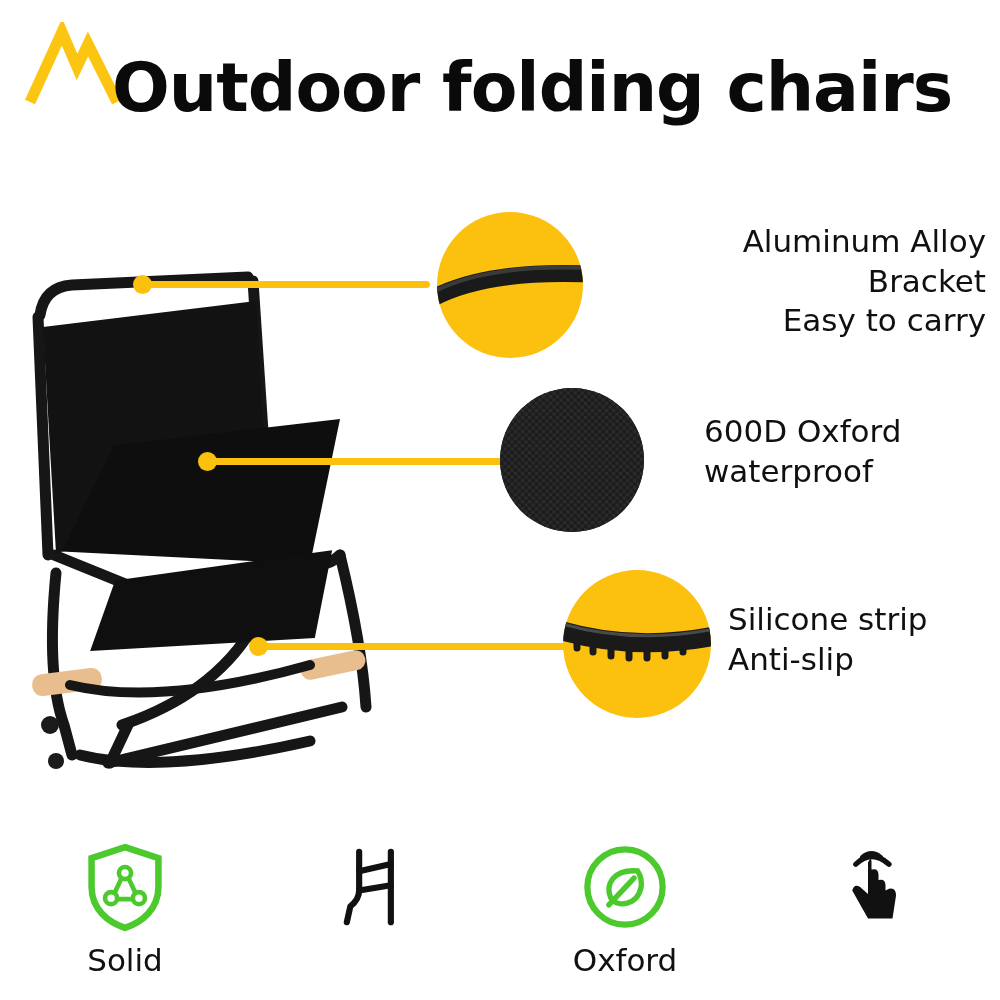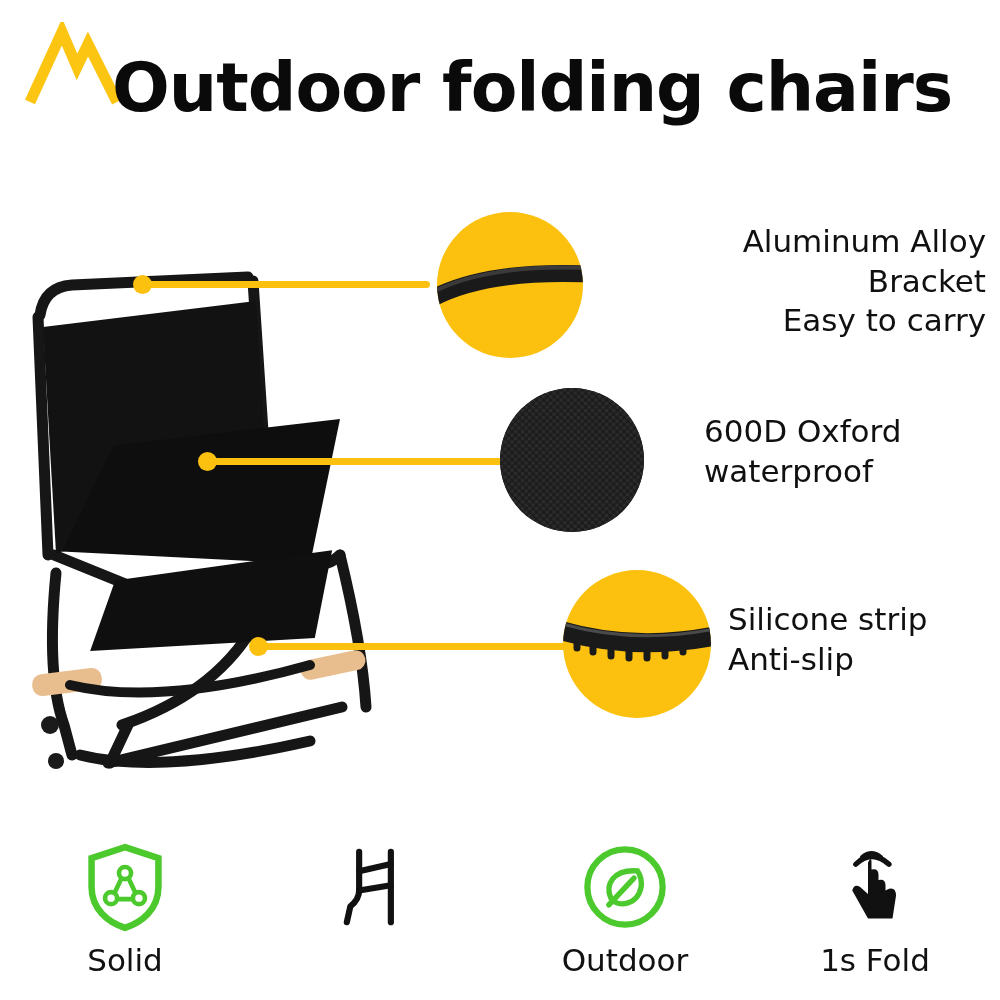--- a/index.html
+++ b/index.html
@@ -184,32 +184,31 @@
     </div>
 
     <div class="iconcell c3">
       <div class="glyph">
         <svg viewBox="0 0 96 96" width="86" height="86">
           <circle cx="48" cy="48" r="42" fill="none" stroke="#4CC92C" stroke-width="7"></circle>
           <path d="M62 30 C34 28 26 46 32 60 C40 72 62 68 66 48 C67 40 64 33 62 30 Z" fill="none" stroke="#4CC92C" stroke-width="6"></path>
           <path d="M30 68 L58 38" stroke="#4CC92C" stroke-width="6" stroke-linecap="round"></path>
         </svg>
       </div>
-      <div class="lbl">Outdoor</div>
+      <div class="lbl">Oxford</div>
     </div>
 
     <div class="iconcell c4">
       <div class="glyph">
         <svg viewBox="0 0 96 96" width="84" height="84">
           <g stroke="#111" stroke-width="6" fill="none" stroke-linecap="round">
             <path d="M34 14 Q44 6 54 14"></path>
             <path d="M26 22 Q44 4 64 22"></path>
           </g>
           <path d="M40 20 L40 56 L31 48 Q24 44 22 52 L40 84 L68 84 L72 58 Q72 48 64 50 L60 52
                    L60 46 Q60 38 52 40 L52 34 Q52 26 44 28 L44 20 Q44 12 40 20 Z" fill="#111"></path>
         </svg>
       </div>
-      <div class="lbl">1s Fold</div>
     </div>
 
   </div>
 
 </div>
 
 </body></html>

